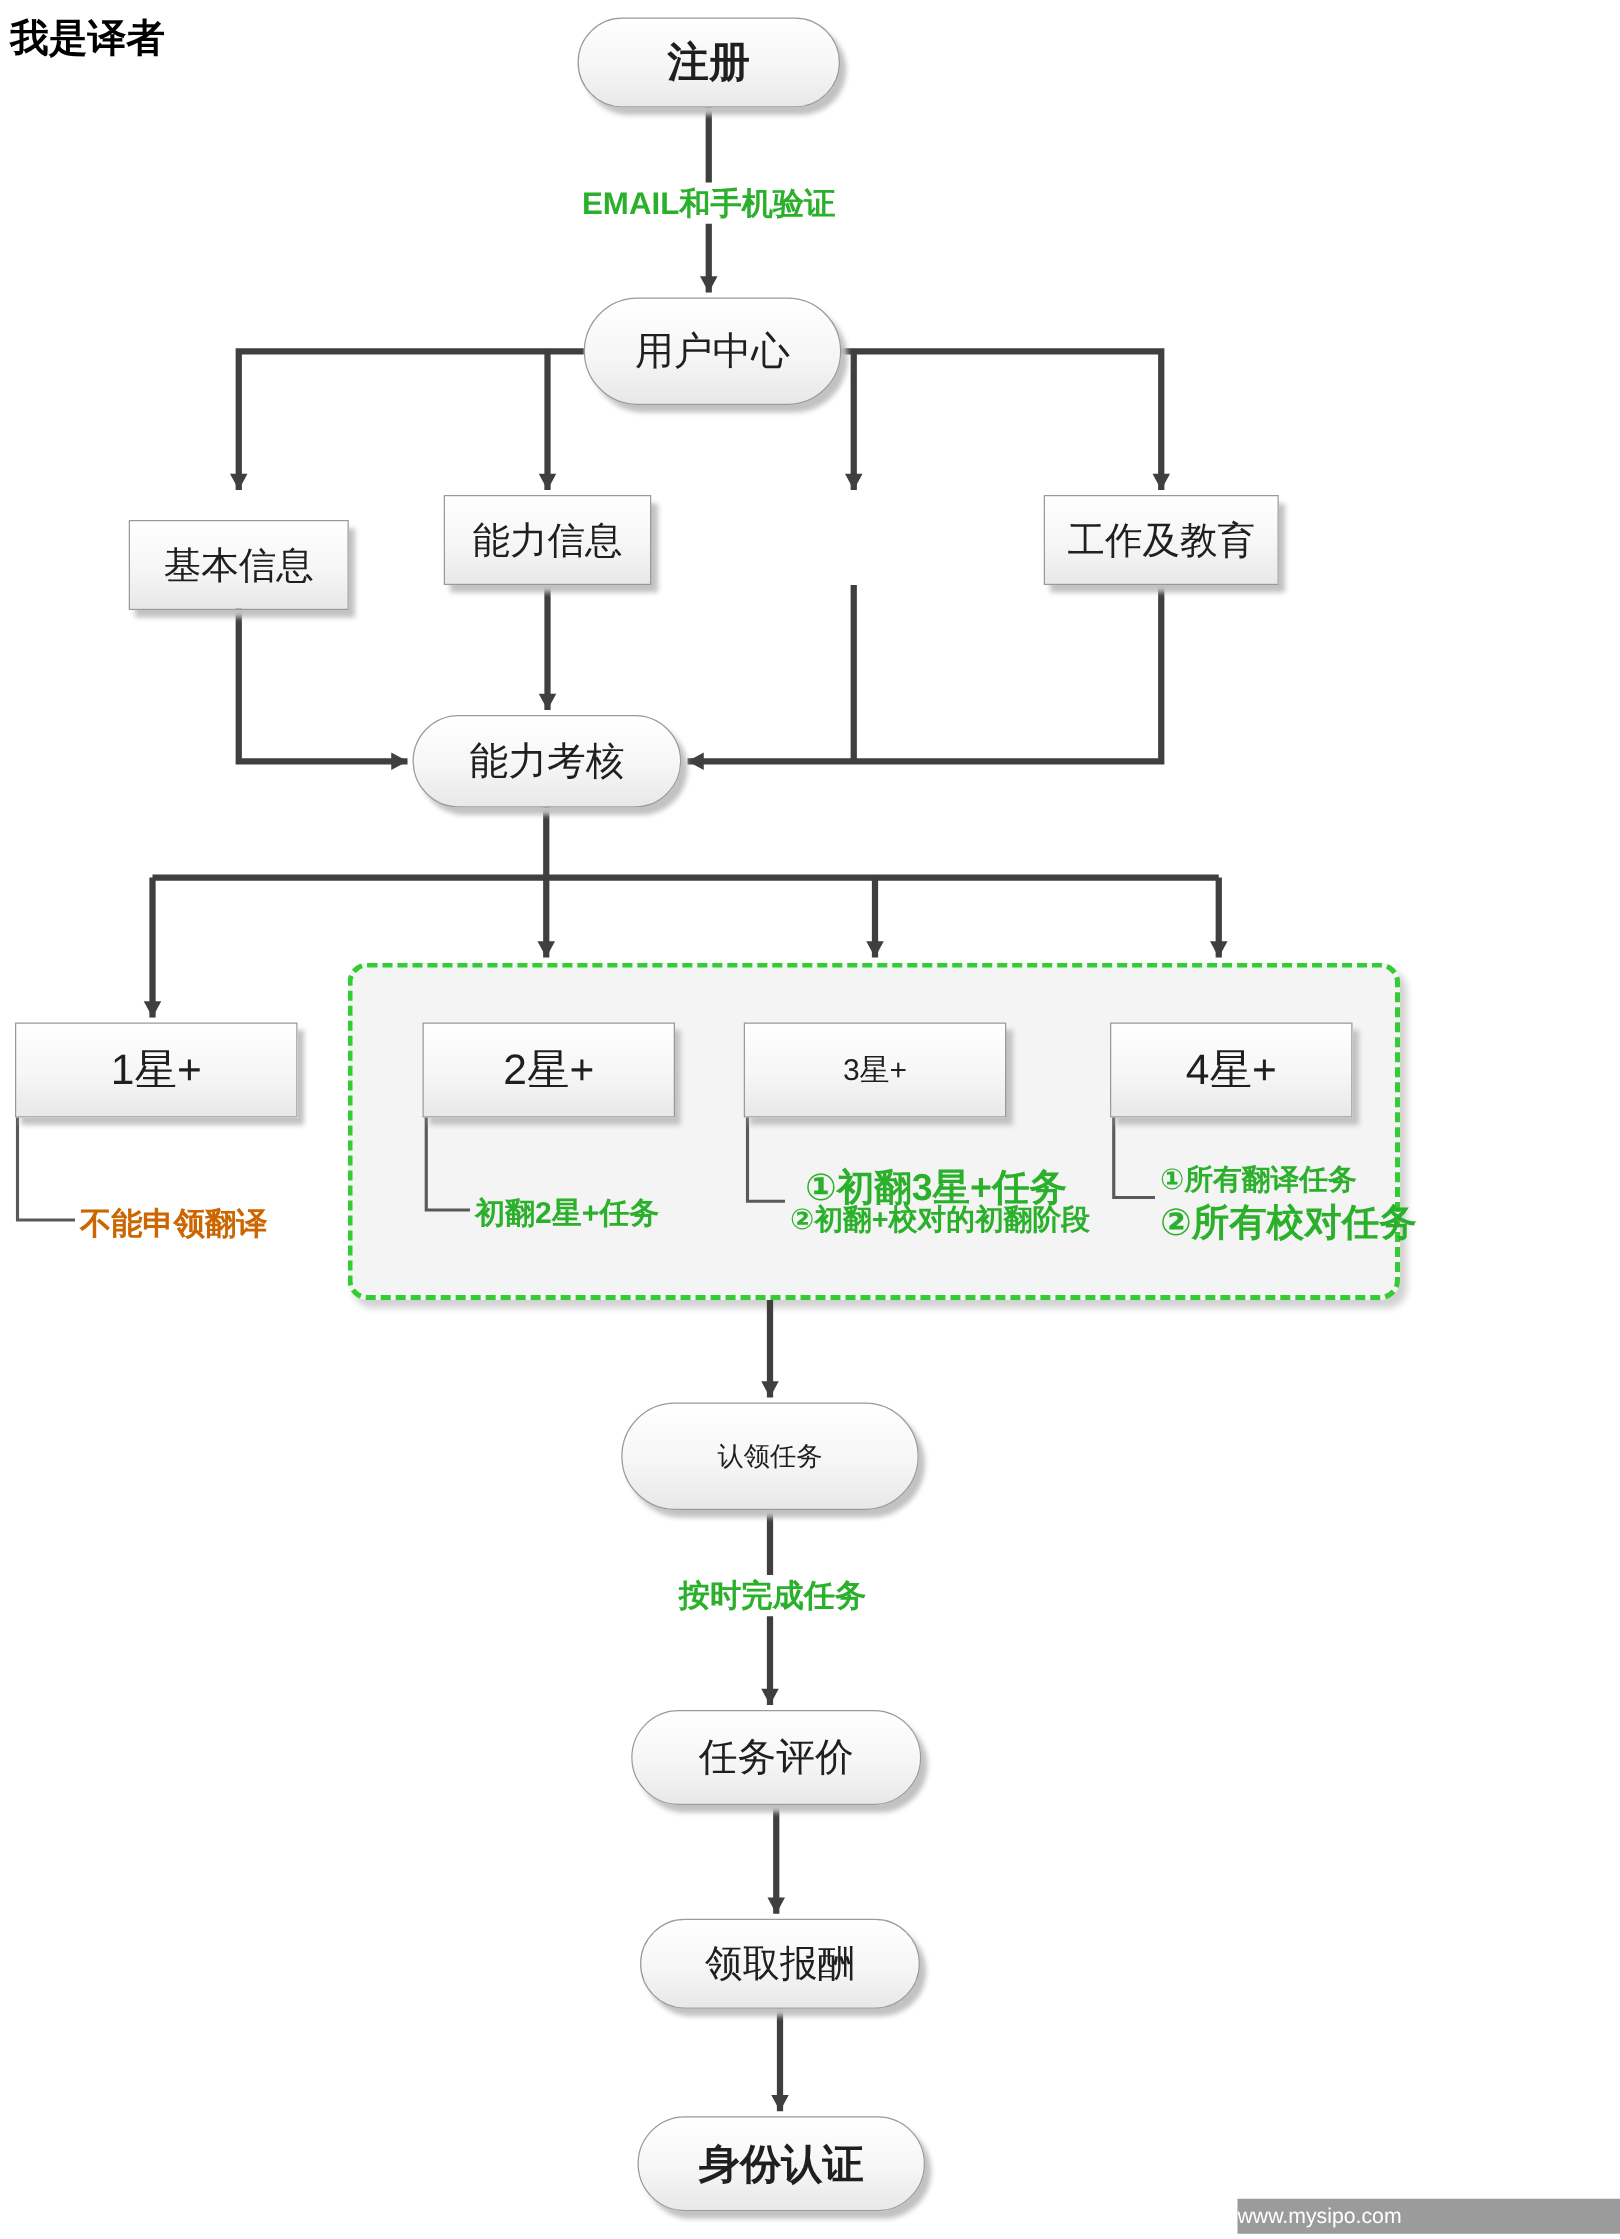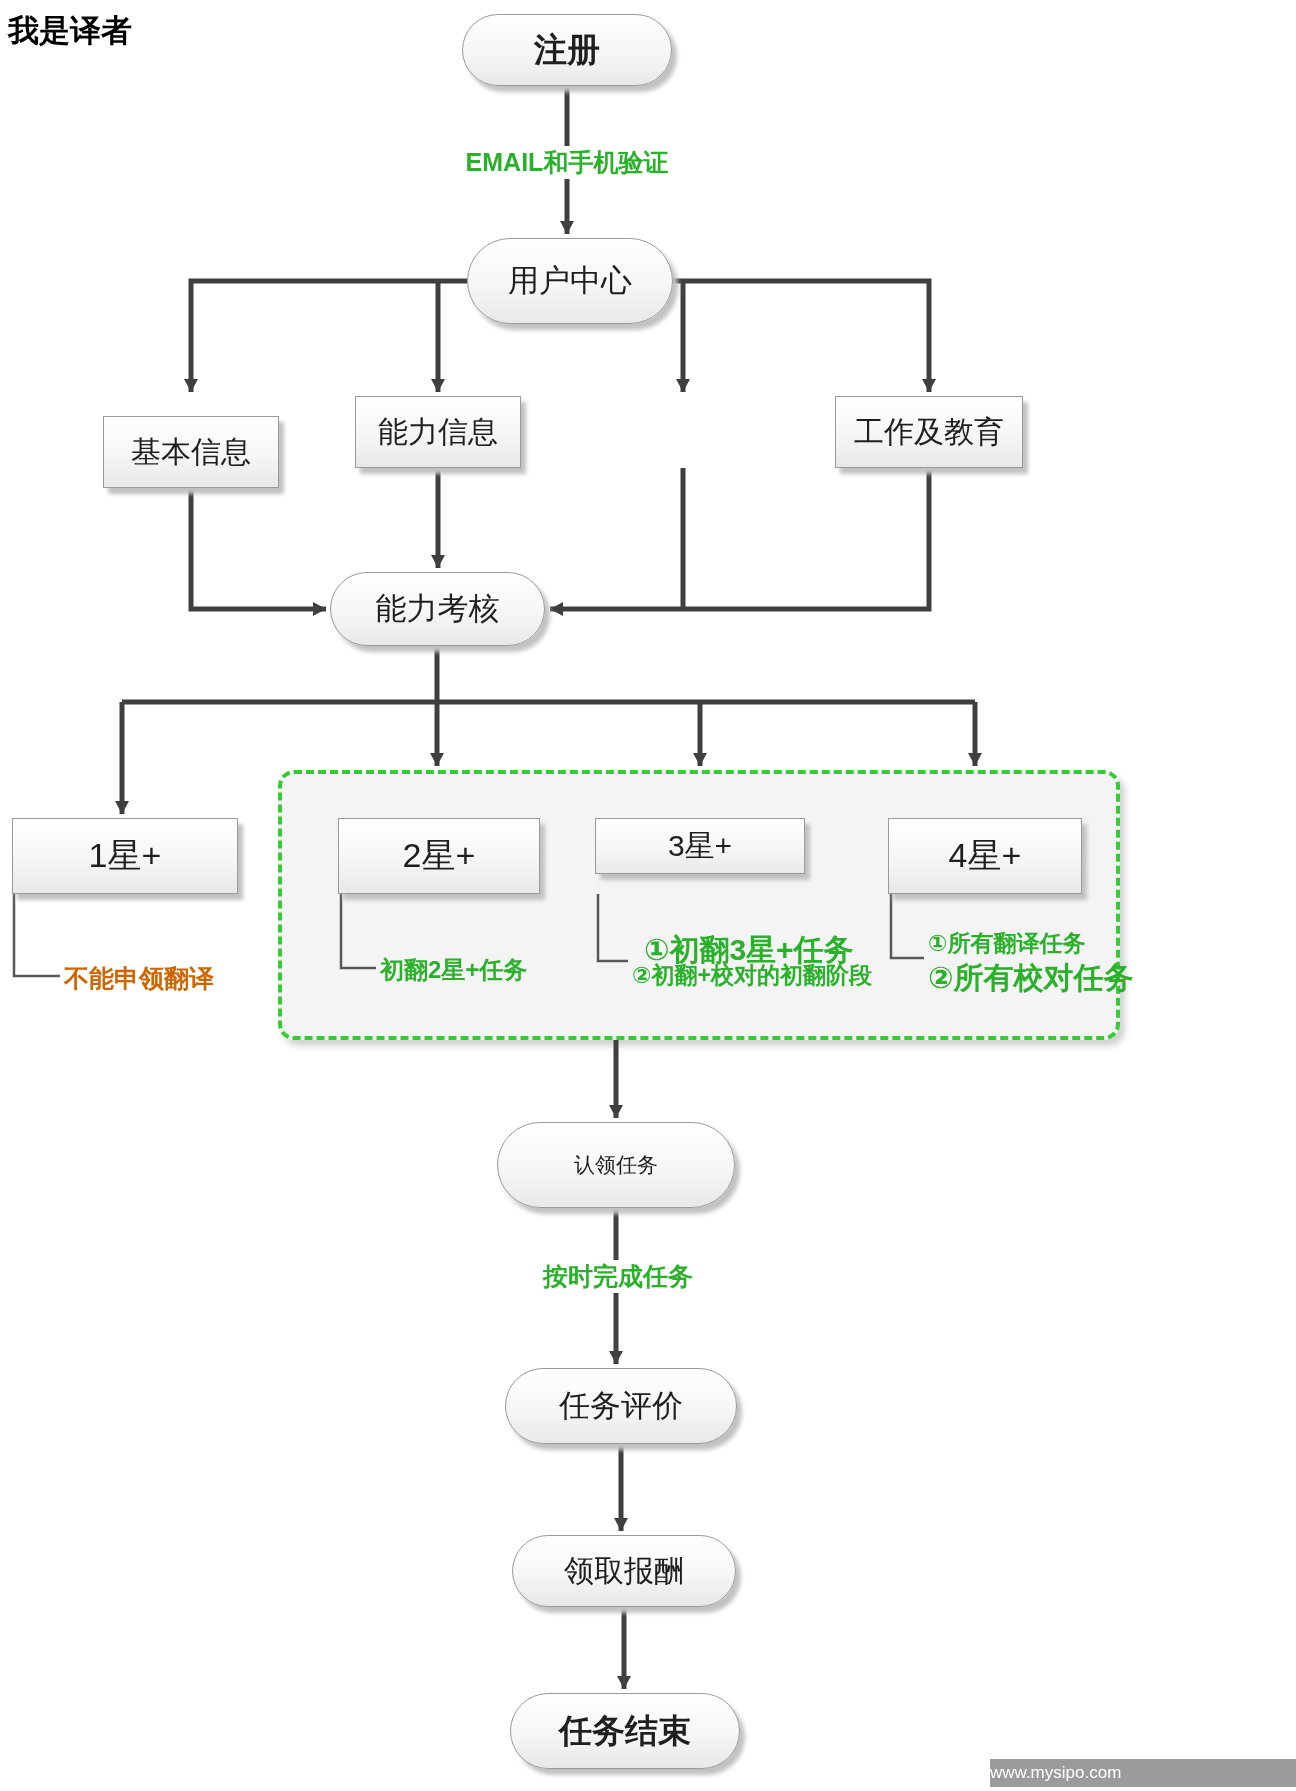--- a/index.html
+++ b/index.html
@@ -85,27 +85,27 @@
   <div class="node pill" style="left:467px;top:238px;width:206px;height:86px;font-size:31px;">用户中心</div>
 
   <div class="node" style="left:103px;top:396px;width:176px;height:72px;margin-top:20px;">基本信息</div>
   <div class="node" style="left:355px;top:396px;width:166px;height:72px;">能力信息</div>
   <div class="node" style="left:835px;top:396px;width:188px;height:72px;">工作及教育</div>
 
   <div class="node pill" style="left:330px;top:572px;width:215px;height:74px;font-size:31px;">能力考核</div>
 
   <div class="node" style="left:12px;top:818px;width:226px;height:76px;font-size:34px;">1星+</div>
   <div class="node" style="left:338px;top:818px;width:202px;height:76px;font-size:34px;">2星+</div>
-  <div class="node" style="left:595px;top:818px;width:210px;height:56px;font-size:30px;">3星+</div>
+  <div class="node" style="left:595px;top:818px;width:210px;height:76px;font-size:24px;">3星+</div>
   <div class="node" style="left:888px;top:818px;width:194px;height:76px;font-size:34px;">4星+</div>
 
   <div class="node pill" style="left:497px;top:1122px;width:238px;height:86px;font-size:21px;">认领任务</div>
   <div class="node pill" style="left:505px;top:1368px;width:232px;height:76px;font-size:31px;">任务评价</div>
   <div class="node pill" style="left:512px;top:1535px;width:224px;height:72px;font-size:30px;">领取报酬</div>
-  <div class="node pill bold" style="left:510px;top:1693px;width:230px;height:76px;font-size:33px;">任务结束</div>
+  <div class="node pill bold" style="left:510px;top:1693px;width:230px;height:76px;font-size:33px;">身份认证</div>
 
   <div class="edge-label" style="left:407px;top:146px;width:320px;">EMAIL和手机验证</div>
   <div class="edge-label" style="left:478px;top:1260px;width:280px;">按时完成任务</div>
 
   <div class="note orange" style="left:64px;top:962px;font-size:25px;">不能申领翻译</div>
   <div class="note green" style="left:380px;top:954px;font-size:24px;">初翻2星+任务</div>
   <div class="note green" style="left:632px;top:930px;font-size:30px;margin-left:12px;">①初翻3星+任务</div>
   <div class="note green" style="left:632px;top:960px;font-size:23px;">②初翻+校对的初翻阶段</div>
   <div class="note green" style="left:928px;top:928px;font-size:23px;">①所有翻译任务</div>
   <div class="note green" style="left:928px;top:958px;font-size:30px;">②所有校对任务</div>

